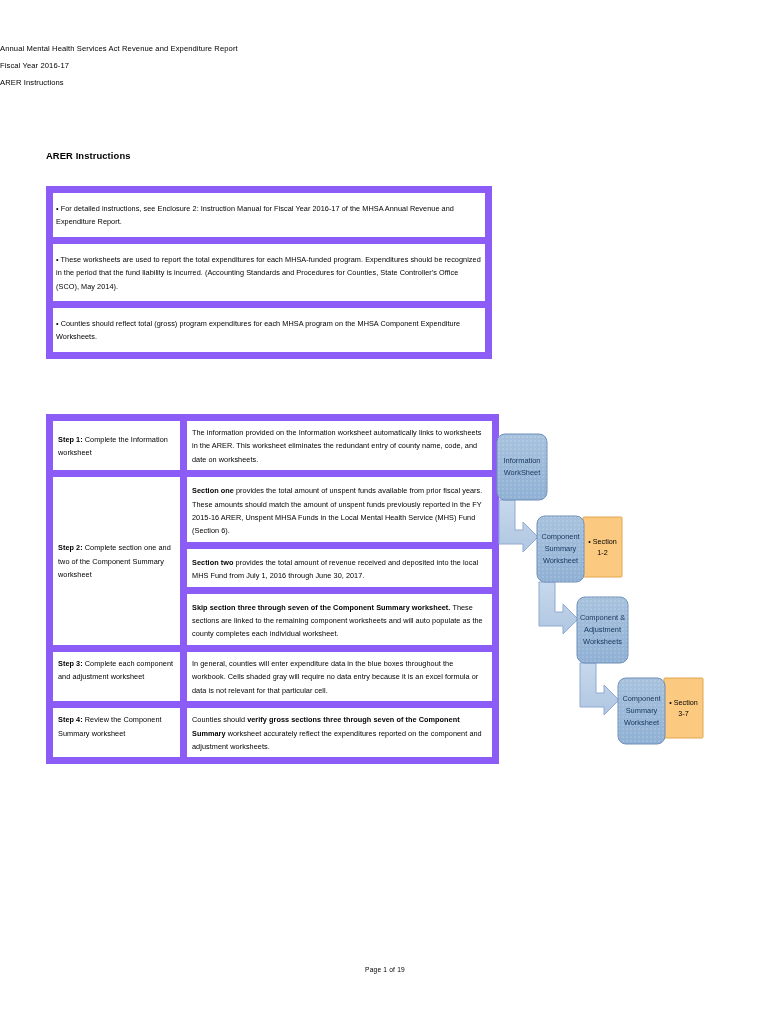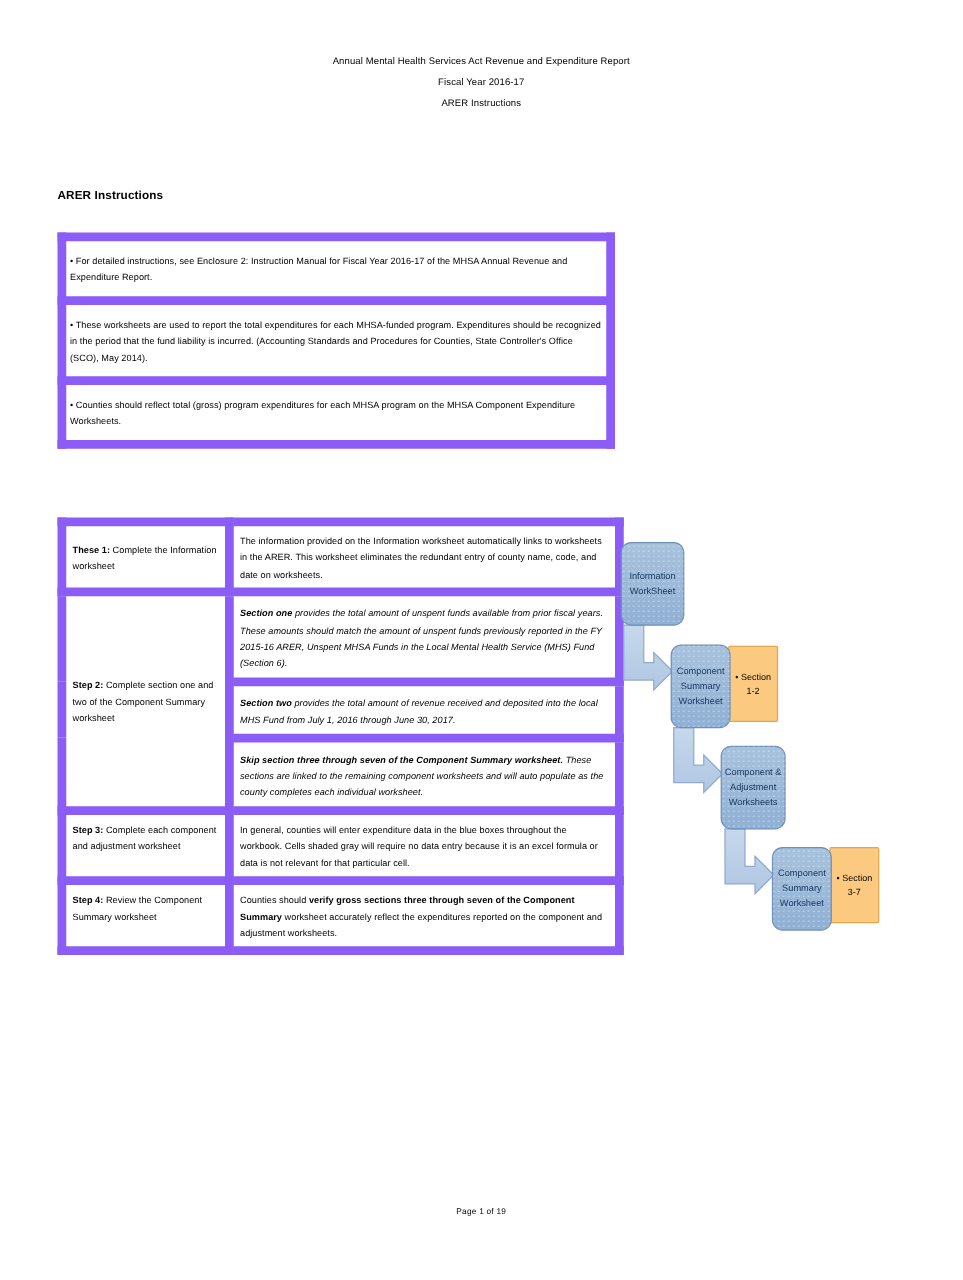--- a/index.html
+++ b/index.html
@@ -13,21 +13,20 @@
     font-family: "Liberation Sans", sans-serif;
     color: #000000;
     overflow: hidden;
   }
 
   
   .doc-header {
     position: absolute;
     left: 0; top: 40px;
     width: 770px;
-    text-align: center;
     font-size: 7.6px;
     line-height: 17px;
     letter-spacing: 0.1px;
   }
   .doc-header div { white-space: nowrap; }
 
   
   .section-title {
     position: absolute;
     left: 46px; top: 150px;
@@ -66,21 +65,21 @@
     left: 46px; top: 414px;
     width: 446px;
   }
   #steps-table td {
     padding: 5px 5px 4px 5px;
   }
   .step-label-col { width: 134px; }
   .step-desc-col  { width: 312px; }
   .step-num { font-weight: bold; }
   .bold { font-weight: bold; }
-  .cell-pad-mid { padding-top: 7px !important; font-style: italic; }
+  .cell-pad-mid { padding-top: 7px !important; }
 
   
   #flowchart {
     position: absolute;
     left: 490px; top: 420px;
     width: 240px; height: 345px;
   }
   #flowchart svg { display: block; }
   .node-text {
     font-family: "Liberation Sans", sans-serif;
@@ -128,21 +127,21 @@
     <td class="bullet-cell" style="height:46px">• Counties should reflect total (gross) program expenditures for each MHSA program on the MHSA Component Expenditure Worksheets.</td>
   </tr>
 </tbody>
   </table>
 
 <table class="doc-table" id="steps-table">
 
   <tbody>
       <tr>
     <td class="step-label-col" style="height:55px; vertical-align:middle">
-      <span class="step-num">These 1:</span><span> Complete the Information worksheet</span>
+      <span class="step-num">Step 1:</span><span> Complete the Information worksheet</span>
     </td>
     <td class="step-desc-col">The information provided on the Information worksheet automatically links to worksheets in the ARER.  This worksheet eliminates the redundant entry of county name, code, and date on worksheets.</td>
   </tr>
 
   <tr>
     <td class="step-label-col" rowspan="3" style="vertical-align:middle">
       <span class="step-num">Step 2:</span><span> Complete section one and two of the Component Summary worksheet</span>
     </td>
     <td class="step-desc-col cell-pad-mid" style="height:59px">
       <span class="bold">Section one</span><span> provides the total amount of unspent funds available from prior fiscal years.  These amounts should match the amount of unspent funds previously reported in the FY 2015-16 ARER, Unspent MHSA Funds in the Local Mental Health Service (MHS) Fund (Section 6).</span>

